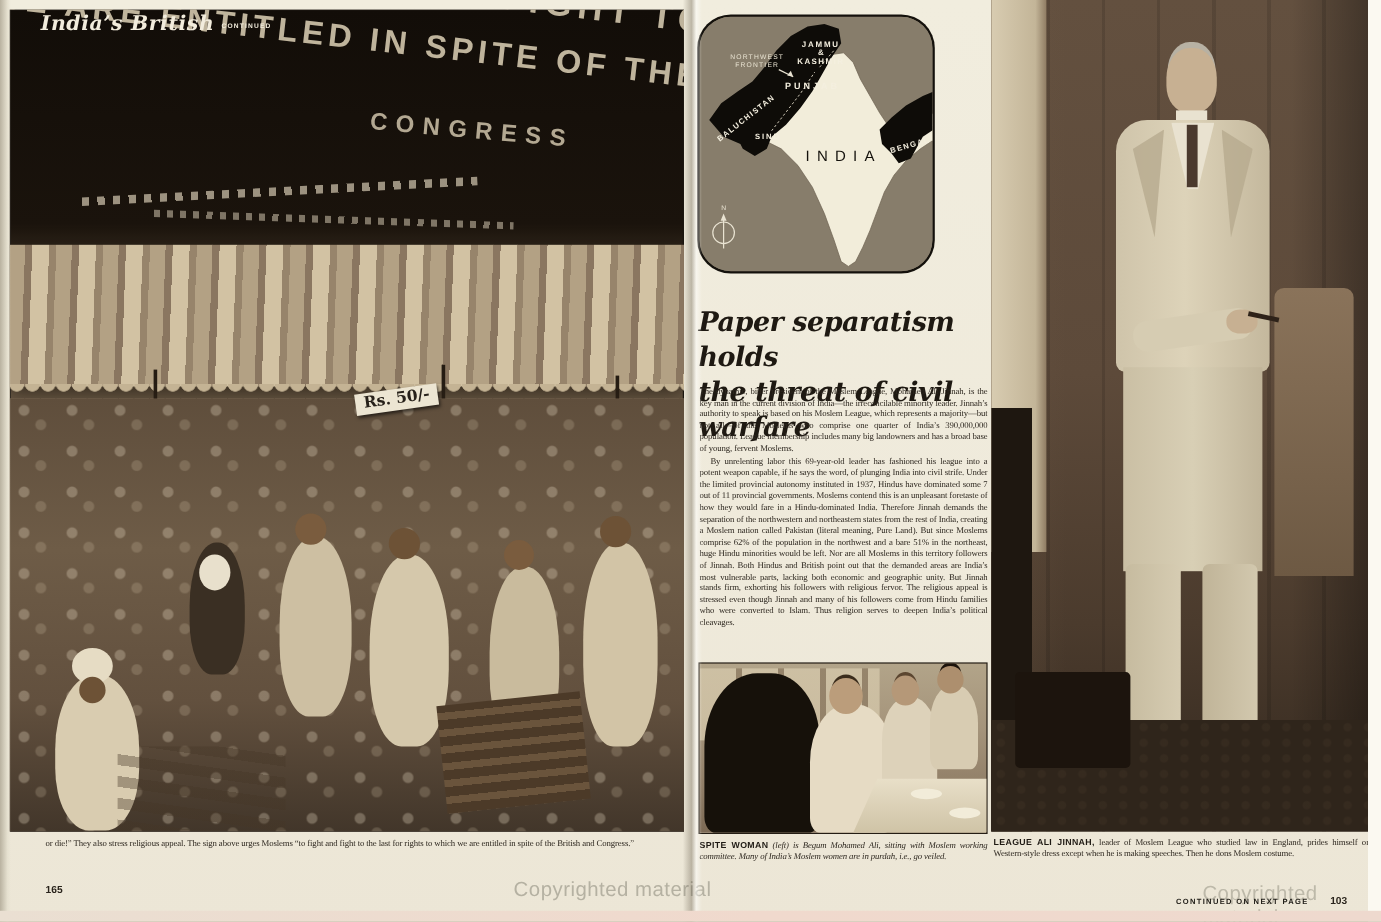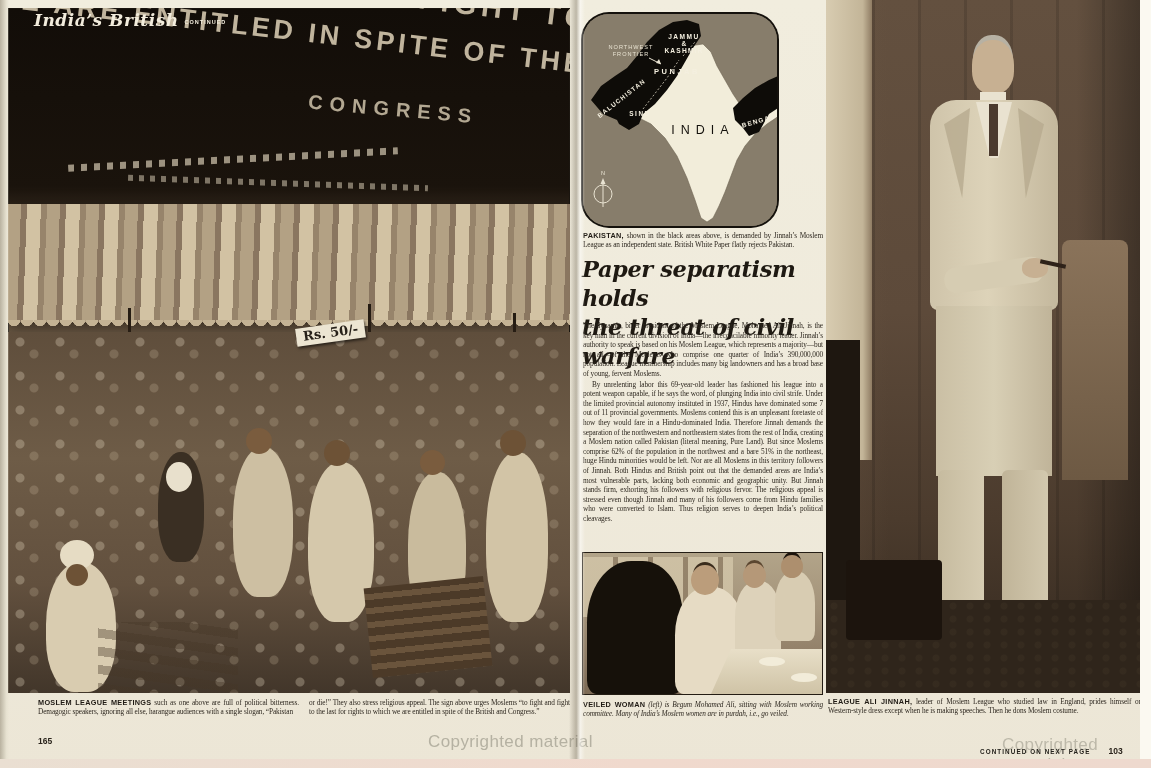--- a/index.html
+++ b/index.html
@@ -117,24 +117,20 @@
       <div style="position:absolute;left:90px;top:290px;width:140px;height:70px;background:repeating-linear-gradient(8deg,#45362660 0 9px,#00000000 9px 18px);"></div>
     </div>
     <div class="abs placard">Rs. 50/-</div>
     <div class="abs kicker">
       <span class="kicker-title">India’s British</span><span class="kicker-cont">CONTINUED</span>
     </div>
   </div>
 
   <div class="abs caption cap-caption-left">
     <div class="col">
-      <span class="cap-lead">MOSLEM LEAGUE MEETINGS</span>
-      <span>such as one above are full of political bitterness. Demagogic speakers, ignoring all else, harangue audiences with a single slogan, “Pakistan</span>
-    </div>
-    <div class="col">
       <span>or die!” They also stress religious appeal. The sign above urges Moslems “to fight and fight to the last for rights to which we are entitled in spite of the British and Congress.”</span>
     </div>
   </div>
 
   <div class="abs pagenum pagenum-left">165</div>
   <div class="abs watermark wm-center">Copyrighted material</div>
 
   <div class="abs map-fig">
     <svg width="239" height="212" viewBox="0 0 239 212">
       <rect x="0" y="0" width="239" height="212" fill="#877d6b"></rect>
@@ -169,24 +165,20 @@
 
       <g>
         <circle cx="20" cy="180" r="9" fill="none" stroke="#e9e3d2" stroke-width="1"></circle>
         <line x1="20" y1="167" x2="20" y2="193" stroke="#e9e3d2" stroke-width="1"></line>
         <path d="M20 164 L17.5 170 L22.5 170 Z" fill="#e9e3d2"></path>
         <text x="20" y="161" font-size="5.6" fill="#e9e3d2" text-anchor="middle">N</text>
       </g>
     </svg>
   </div>
 
-  <div class="abs caption map-caption">
-    <span class="cap-lead">PAKISTAN,</span>
-    <span>shown in the black areas above, is demanded by Jinnah’s Moslem League as an independent state. British White Paper flatly rejects Pakistan.</span>
-  </div>
 
   <div class="abs headline">
     <div>Paper separatism holds</div>
     <div>the threat of civil warfare</div>
   </div>
 
   <div class="abs bodycopy">
     <p>The dynamic, bitter president of the Moslem League, Mohamed Ali Jinnah, is the key man in the current division of India—the irreconcilable minority leader. Jinnah’s authority to speak is based on his Moslem League, which represents a majority—but not all—of the Moslems who comprise one quarter of India’s 390,000,000 population. League membership includes many big landowners and has a broad base of young, fervent Moslems.</p>
     <p>By unrelenting labor this 69-year-old leader has fashioned his league into a potent weapon capable, if he says the word, of plunging India into civil strife. Under the limited provincial autonomy instituted in 1937, Hindus have dominated some 7 out of 11 provincial governments. Moslems contend this is an unpleasant foretaste of how they would fare in a Hindu-dominated India. Therefore Jinnah demands the separation of the northwestern and northeastern states from the rest of India, creating a Moslem nation called Pakistan (literal meaning, Pure Land). But since Moslems comprise 62% of the population in the northwest and a bare 51% in the northeast, huge Hindu minorities would be left. Nor are all Moslems in this territory followers of Jinnah. Both Hindus and British point out that the demanded areas are India’s most vulnerable parts, lacking both economic and geographic unity. But Jinnah stands firm, exhorting his followers with religious fervor. The religious appeal is stressed even though Jinnah and many of his followers come from Hindu families who were converted to Islam. Thus religion serves to deepen India’s political cleavages.</p>
   </div>
@@ -199,21 +191,21 @@
     <div class="abs" style="left:152px;top:28px;width:46px;height:80px;background:#ddd2ba;border-radius:45% 45% 15% 15%;"></div>
     <div class="abs" style="left:160px;top:10px;width:23px;height:25px;background:#b59878;border-radius:50%;box-shadow:0 -5px 0 -2px #5b4630;"></div>
     <div class="abs" style="left:192px;top:18px;width:40px;height:70px;background:#d8ccb2;border-radius:45% 45% 15% 15%;"></div>
     <div class="abs" style="left:198px;top:2px;width:22px;height:23px;background:#ad8f6e;border-radius:50%;box-shadow:0 -5px 0 -2px #1c130b;"></div>
     <div class="abs" style="left:128px;top:96px;width:111px;height:45px;background:linear-gradient(180deg,#e8dfc8,#cfc3a6);transform:skewX(-24deg);transform-origin:bottom;"></div>
     <div class="abs" style="left:176px;top:104px;width:26px;height:9px;background:#f2ecd9;border-radius:50%;"></div>
     <div class="abs" style="left:208px;top:120px;width:26px;height:9px;background:#f2ecd9;border-radius:50%;"></div>
   </div>
 
   <div class="abs caption cap-veiled">
-    <span class="cap-lead">VEILED WOMAN</span>
+    <span class="cap-lead">SPITE WOMAN</span>
     <span style="font-style:italic;">(left) is Begum Mohamed Ali, sitting with Moslem working committee. Many of India’s Moslem women are in purdah, i.e., go veiled.</span>
   </div>
 
   <div class="abs photo-jinnah">
     <div class="abs" style="left:0;top:0;width:46px;height:460px;background:linear-gradient(90deg,#d8ccb1,#c3b598 80%,#8f7c63);"></div>
     <div class="abs" style="left:0;top:340px;width:34px;height:353px;background:#1e1710;"></div>
     <div class="abs" style="left:250px;top:0;width:64px;height:693px;background:linear-gradient(90deg,#00000000,#00000055);"></div>
     <div class="abs" style="left:236px;top:240px;width:66px;height:240px;background:linear-gradient(180deg,#8a735a,#6d5943);border-radius:8px 8px 0 0;"></div>
 
     <div class="abs" style="left:146px;top:40px;width:42px;height:54px;background:#c7b092;border-radius:46% 46% 42% 42%;box-shadow:0 -6px 0 -1px #b7b1a3;"></div>

